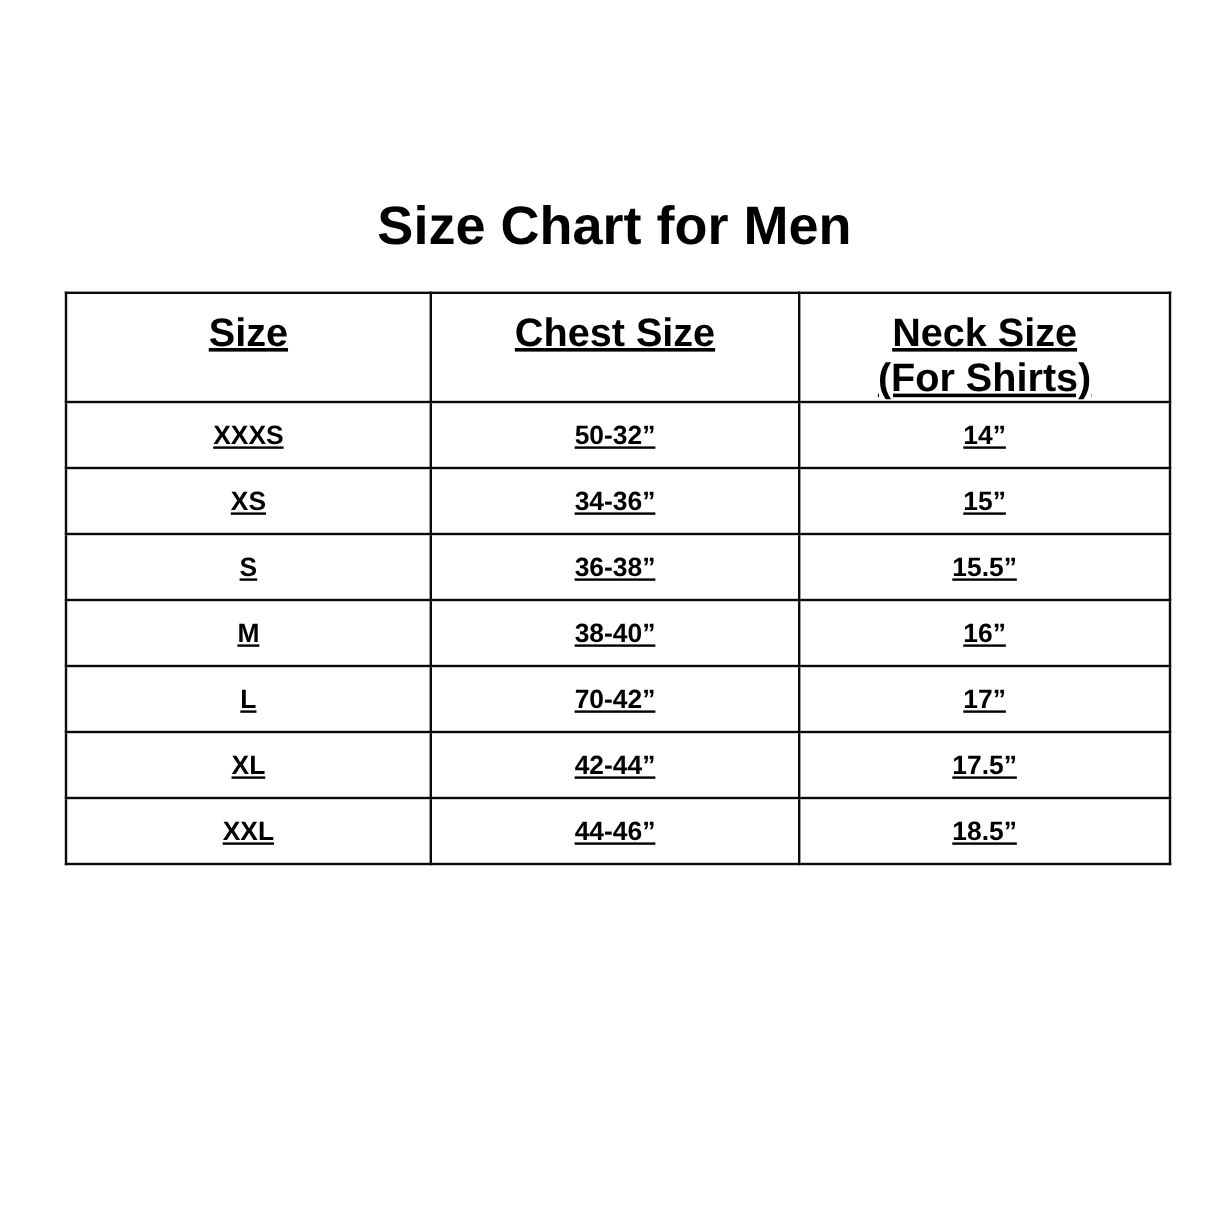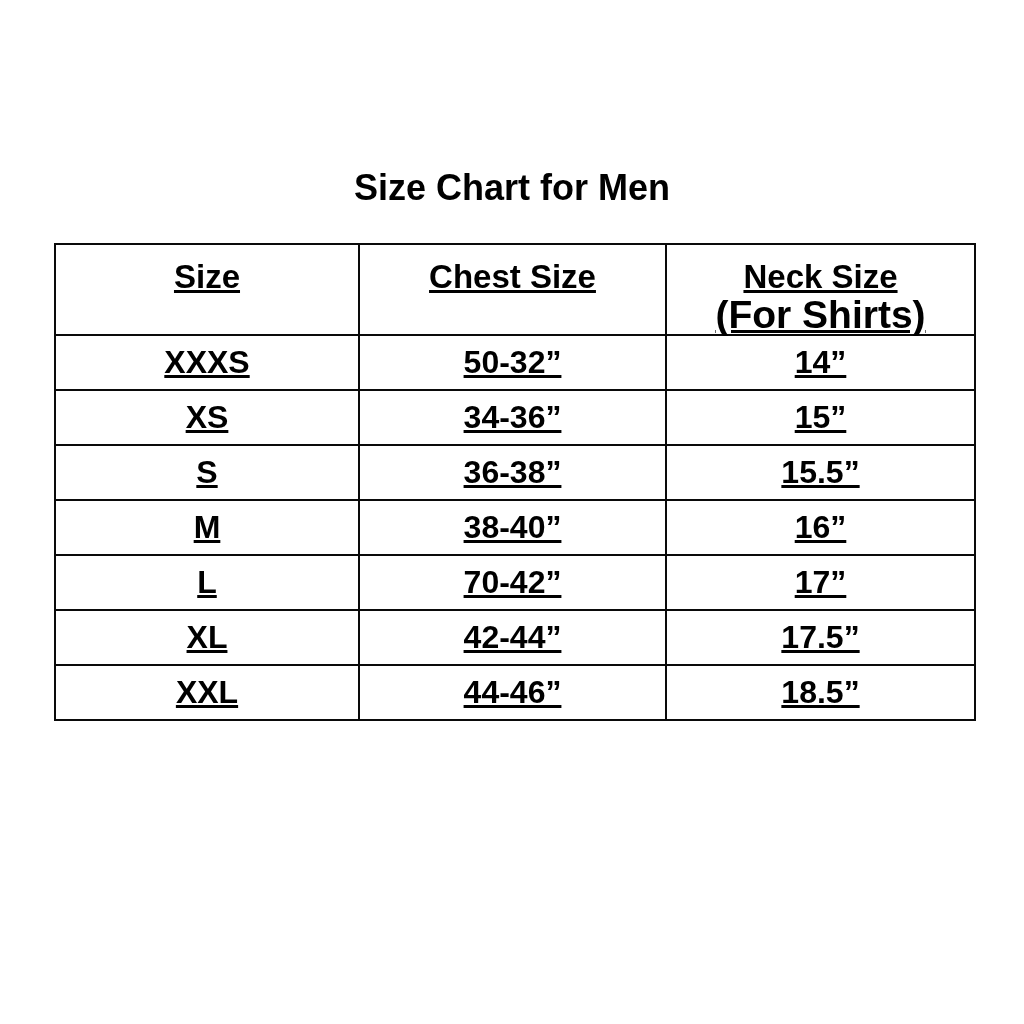--- a/index.html
+++ b/index.html
@@ -16,21 +16,21 @@
     color: #000000;
     overflow: hidden;
   }
   .title {
     position: absolute;
     top: 166px;
     left: 0;
     width: 1024px;
     margin: 0;
     text-align: center;
-    font-size: 36px;
+    font-size: 45px;
     line-height: 44px;
     font-weight: 700;
     color: #000000;
   }
   .size-table {
     position: absolute;
     left: 54px;
     top: 243px;
     width: 920px;
     border-collapse: collapse;
@@ -49,25 +49,25 @@
     height: 90px;
     vertical-align: top;
     padding-top: 13px;
     font-size: 33px;
     line-height: 38px;
     font-weight: 700;
   }
   .size-table td {
     height: 53px;
     vertical-align: middle;
-    font-size: 32px;
+    font-size: 22px;
     font-weight: 700;
   }
   .header-sublabel {
-    font-size: 39px;
+    font-size: 33px;
     line-height: 38px;
     font-weight: 700;
   }
 </style>
 </head>
 <body>
 
 <div class="canvas">
 
   <h1 class="title">Size Chart for Men</h1>

